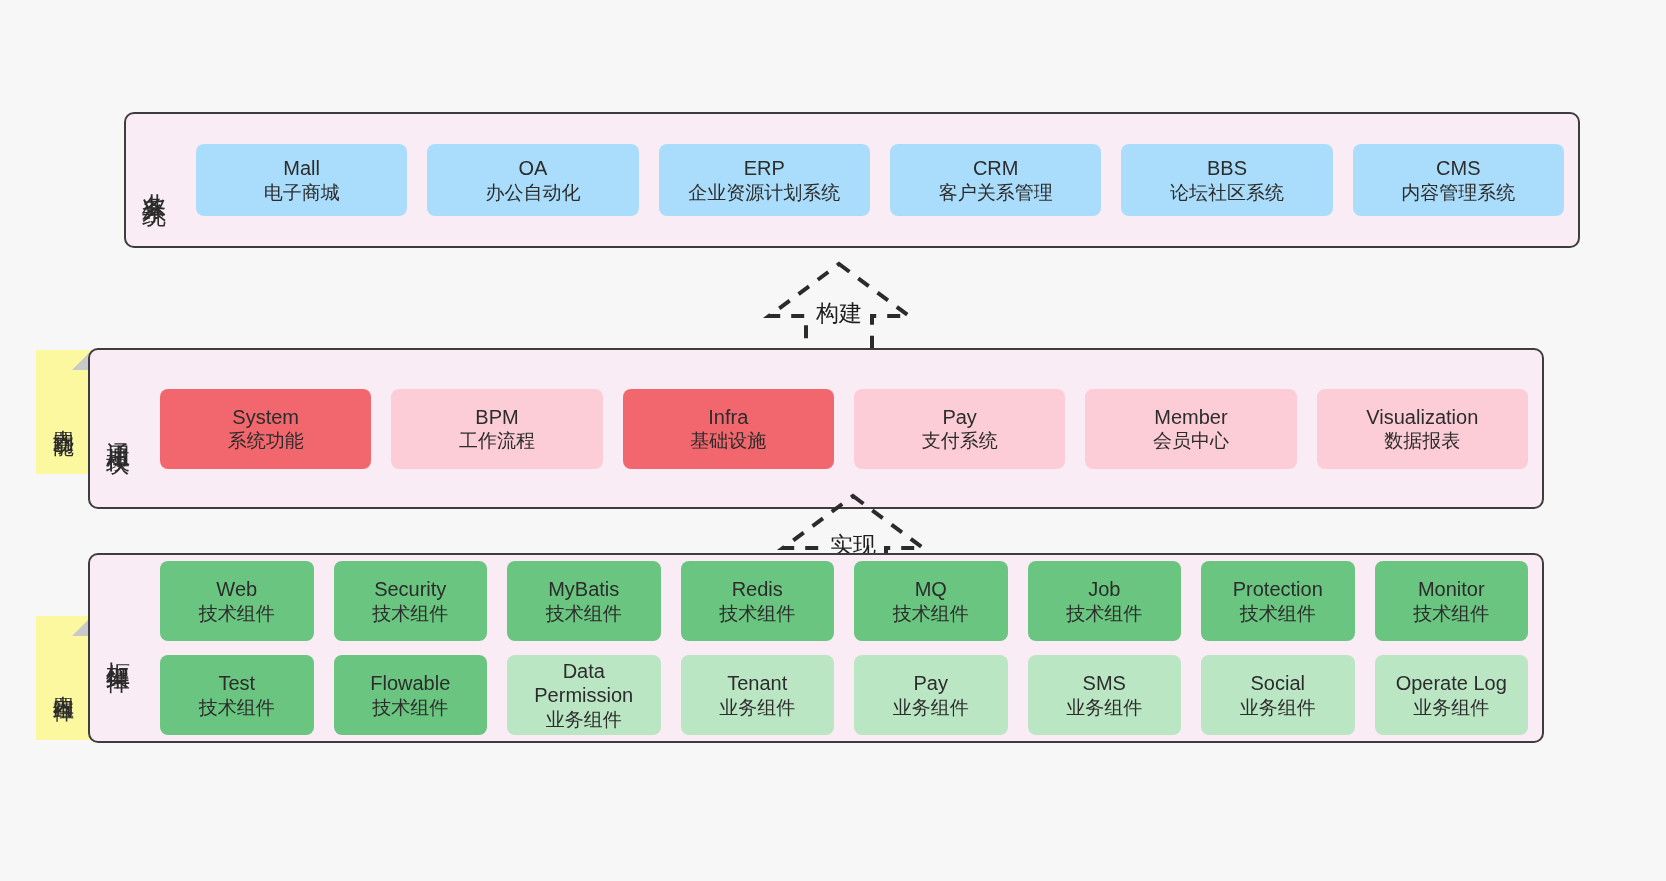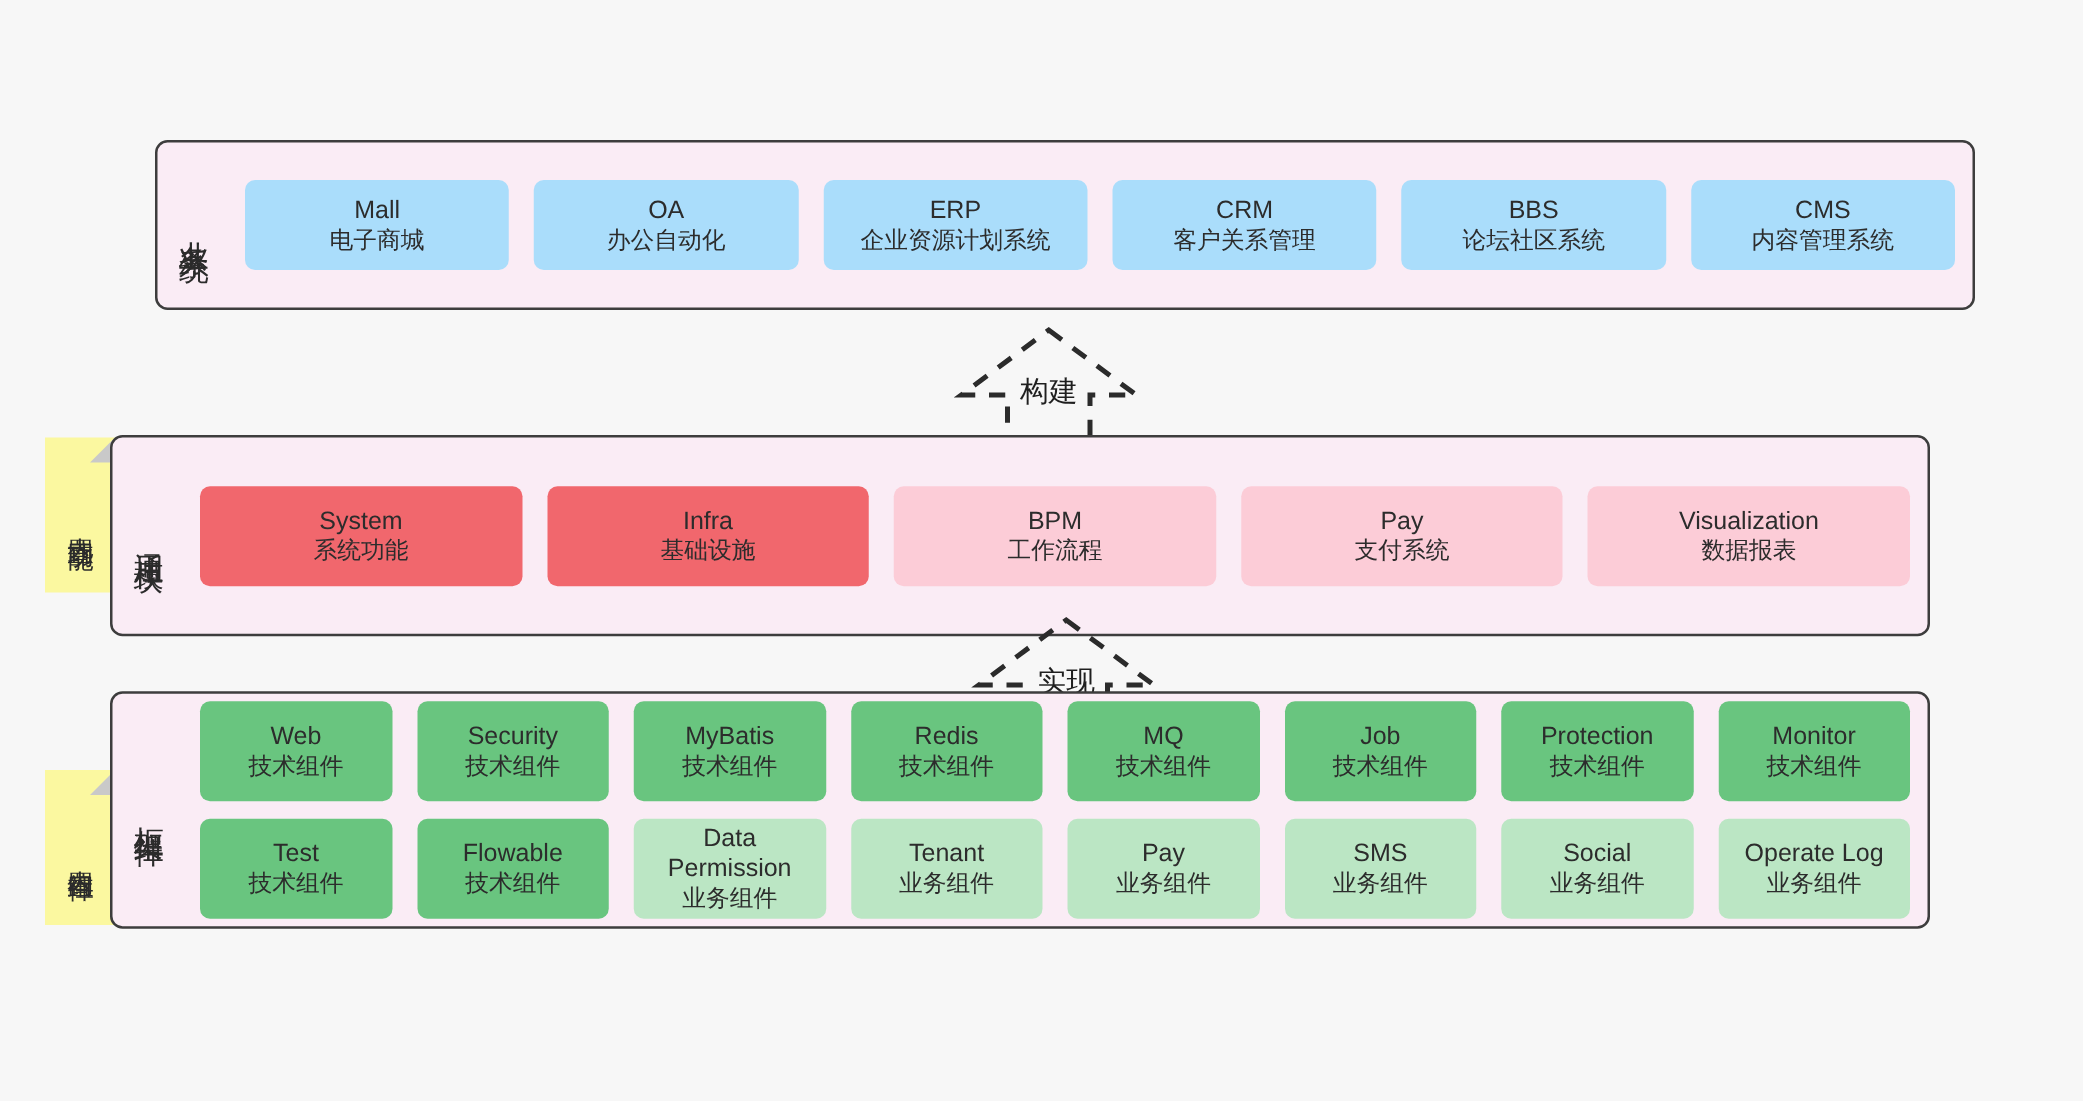--- a/index.html
+++ b/index.html
@@ -176,31 +176,35 @@
     <span>内置功能</span>
   </div>
   <div class="layer" id="layer-common">
     <div class="layer-title">通用模块</div>
     <div class="layer-body">
       <div class="row">
         <div class="card c-red">
           <span class="t-en">System</span>
           <span class="t-cn">系统功能</span>
         </div>
+        <div class="card c-pink">
+          <span class="t-en">BPM</span>
+          <span class="t-cn">工作流程</span>
+        </div>
         <div class="card c-red">
           <span class="t-en">Infra</span>
           <span class="t-cn">基础设施</span>
         </div>
         <div class="card c-pink">
-          <span class="t-en">BPM</span>
-          <span class="t-cn">工作流程</span>
-        </div>
-        <div class="card c-pink">
           <span class="t-en">Pay</span>
           <span class="t-cn">支付系统</span>
+        </div>
+        <div class="card c-pink">
+          <span class="t-en">Member</span>
+          <span class="t-cn">会员中心</span>
         </div>
         <div class="card c-pink">
           <span class="t-en">Visualization</span>
           <span class="t-cn">数据报表</span>
         </div>
       </div>
     </div>
   </div>
 
   <div class="uml-arrow" id="arrow-impl">

